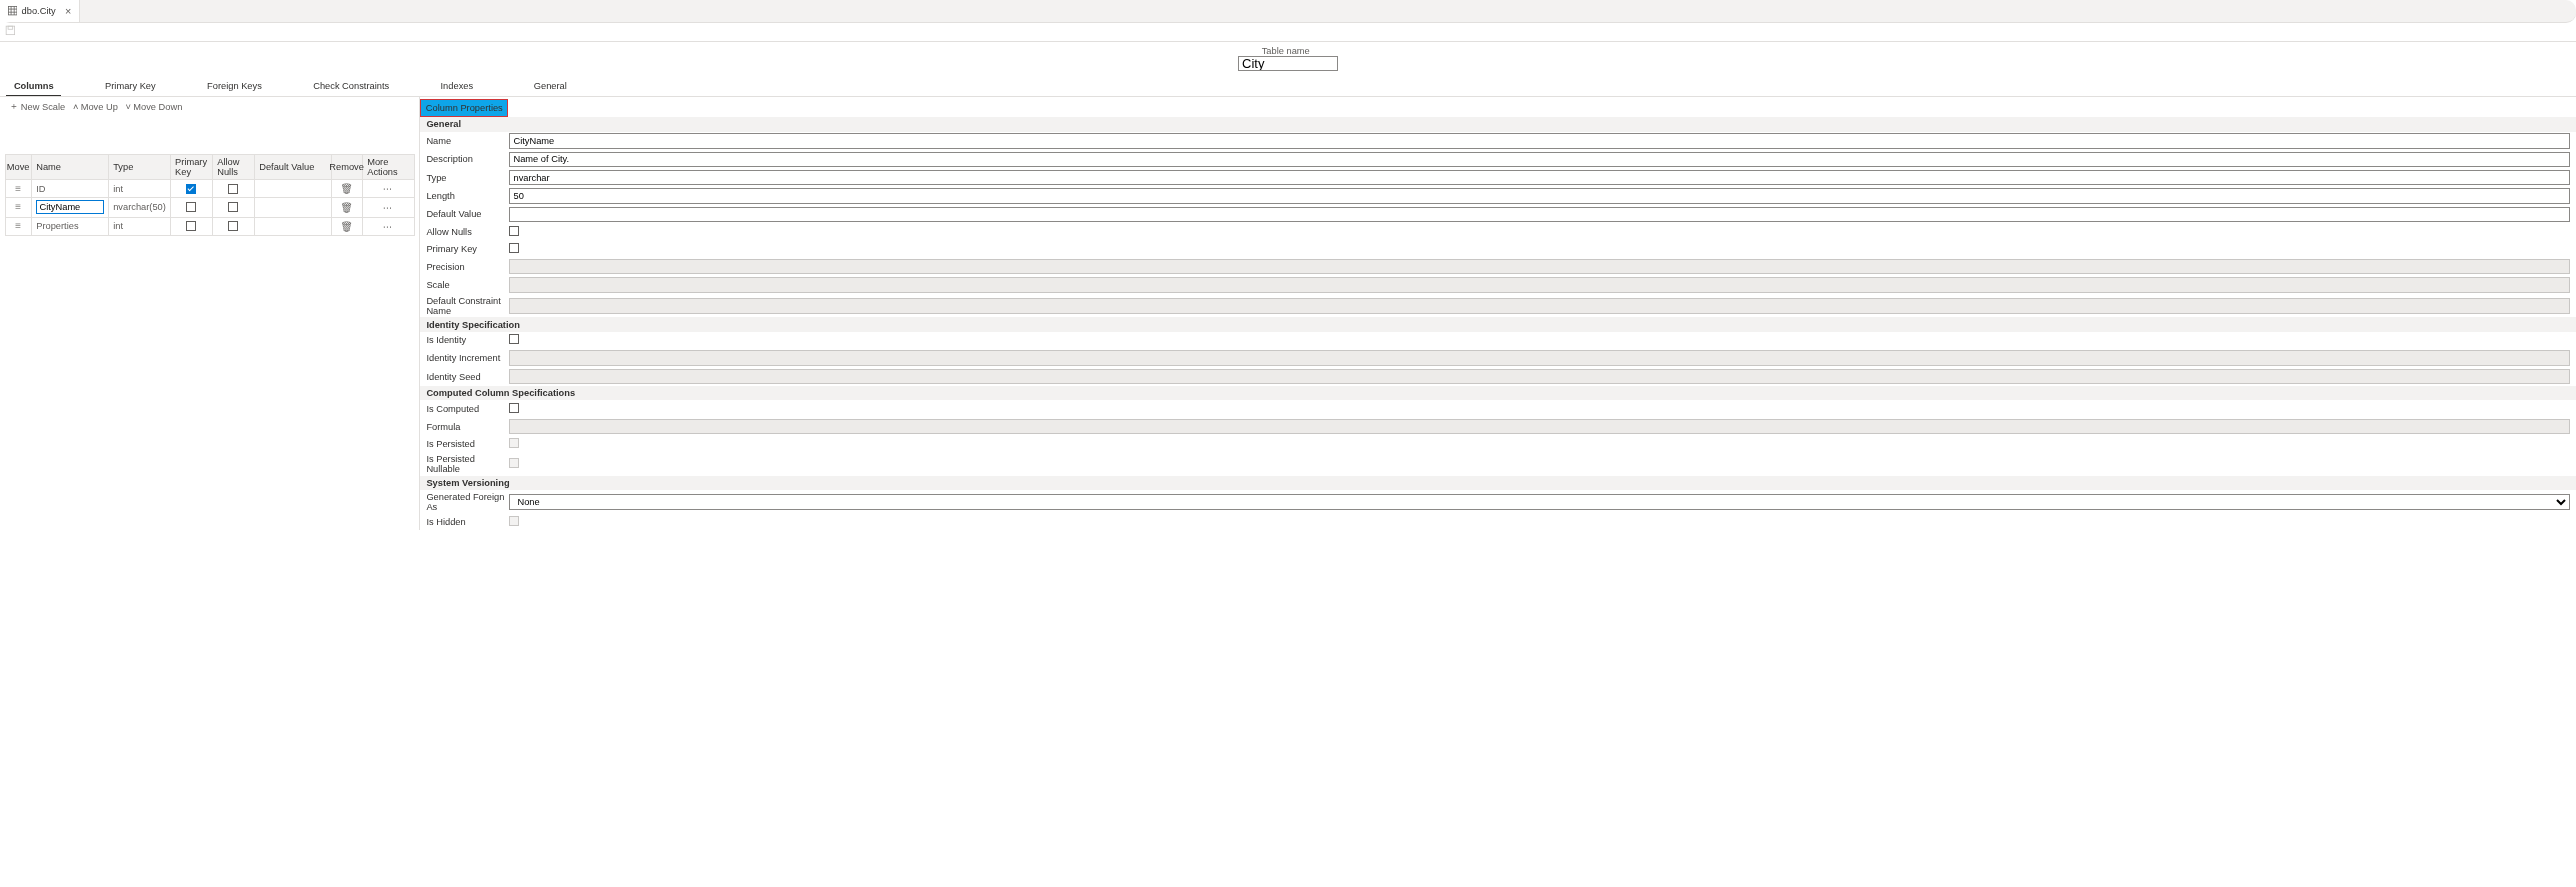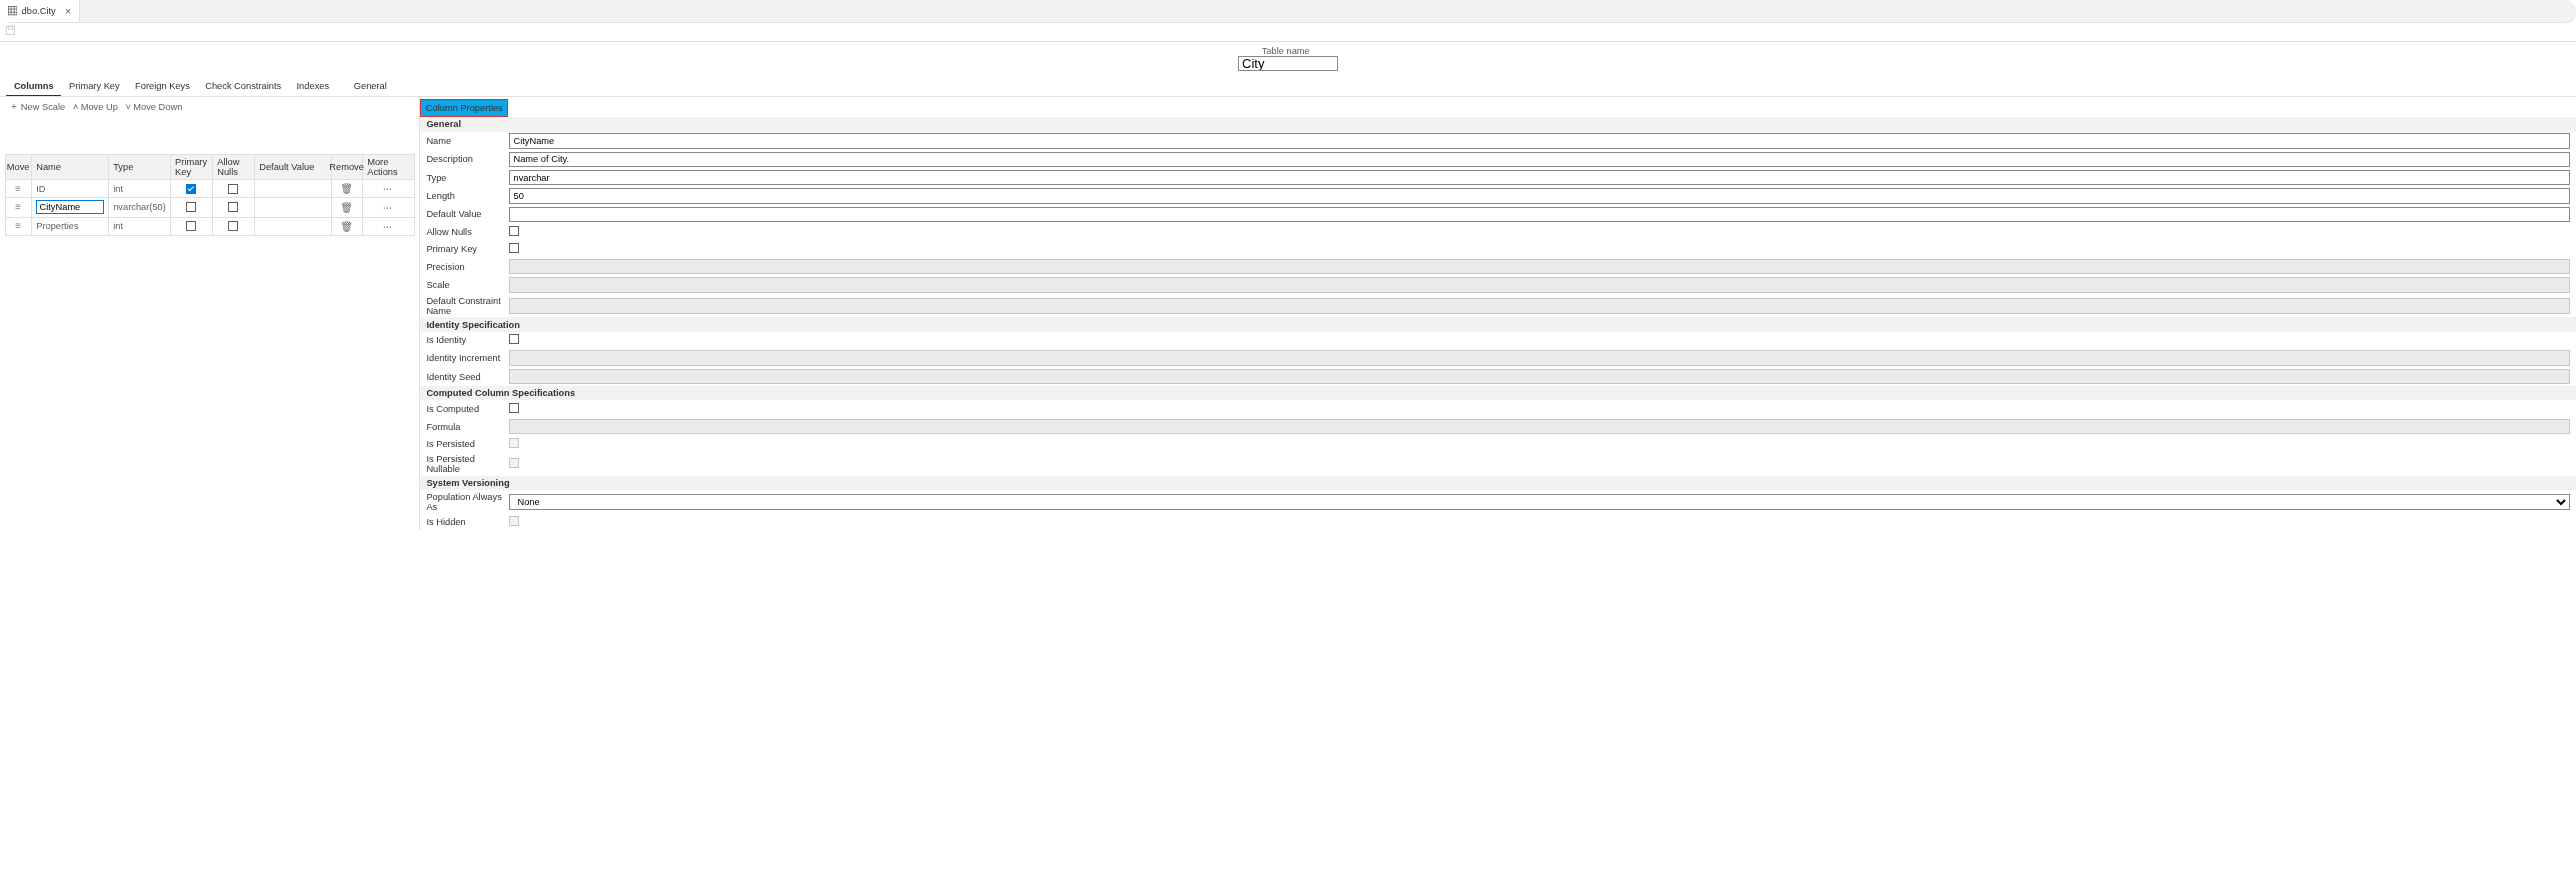--- a/index.html
+++ b/index.html
@@ -9,21 +9,21 @@
   .tab { display: flex; align-items: center; padding: 0 7.7px; height: 100%; background: #fff; border-right: 0.8px solid #e1dfdd; }
   .tab .table-icon { display: inline-flex; margin-right: 4.6px; }
   .tab .close { margin-left: 9.3px; font-size: 10.8px; color: #605e5c; cursor: pointer; }
   
   .sub-bar { height: 18.5px; border-bottom: 0.8px solid #e1dfdd; display: flex; align-items: center; padding: 0 4.6px; color: #a19f9d; }
   
   .row-1 { display: flex; align-items: center; padding: 4.6px 3.1px 3.1px 3.1px; flex-direction: column; }
   .row-1 label { font-size: 9.3px; color: #605e5c; margin-right: 4.6px; }
   .row-1 input { border: 0.8px solid #8a8886; padding: 1.5px 3.1px; font-size: 13px; width: 100px; height: 15.4px; }
   
-  .tabs-row { display: flex; border-bottom: 0.8px solid #e1dfdd; padding: 0 6.2px; }
+  .tabs-row { display: flex; border-bottom: 0.8px solid #e1dfdd; padding: 0 6.2px; gap: 36px; }
   .tabs-row .t { padding: 6.2px 7.7px 4.6px 7.7px; font-size: 9.3px; color: #323130; cursor: pointer; }
   .tabs-row .t.active { font-weight: 600; border-bottom: 1.5px solid #323130; }
   
   .actions-row { display: flex; align-items: center; padding: 3.1px 4.6px; color: #605e5c; font-size: 9.3px; }
   .actions-row .act { display: flex; align-items: center; margin-right: 7.7px; cursor: pointer; }
   .actions-row .icon { display: inline-flex; margin-right: 2.3px; font-size: 9.3px; }
   
   .main { display: flex; }
   .left { flex: 0 0 auto; padding: 0 4.6px; }
   .right { flex: 1 1 auto; border-left: 0.8px solid #e1dfdd; margin-left: auto; }
@@ -308,21 +308,21 @@
           <div class="prop-label">Is Persisted</div>
           <div class="prop-ctrl"><span class="cb disabled"></span></div>
         </div>
       <div class="prop-row">
           <div class="prop-label">Is Persisted Nullable</div>
           <div class="prop-ctrl"><span class="cb disabled"></span></div>
         </div>
 
       <div class="section-head">System Versioning</div>
       <div class="prop-row">
-          <div class="prop-label">Population Always As</div>
+          <div class="prop-label">Generated Foreign As</div>
           <div class="prop-ctrl"><select><option>None</option></select></div>
         </div>
       <div class="prop-row">
           <div class="prop-label">Is Hidden</div>
           <div class="prop-ctrl"><span class="cb disabled"></span></div>
         </div>
     </div>
   </div>
 </div>
 

